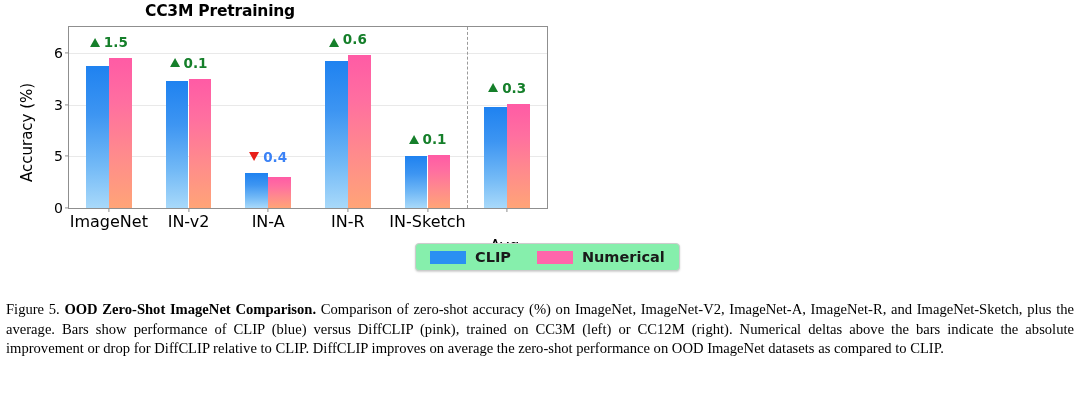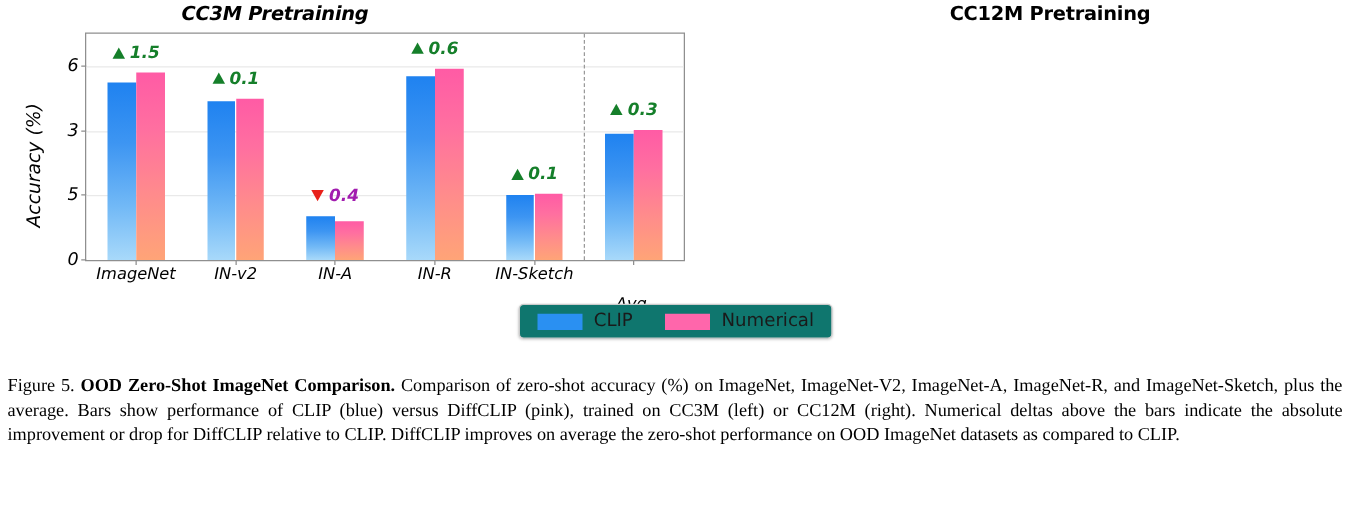--- a/index.html
+++ b/index.html
@@ -21,21 +21,21 @@
     left: 0; top: 0;
     width: 1080px;
     height: 292px;
   }
 
   .panel {
     position: absolute;
     top: 0;
     height: 230px;
   }
-  #panel-left  { left: 0px;   width: 556px; font-style: italic; }
+  #panel-left  { left: 0px;   width: 556px; }
   #panel-right { left: 556px; width: 524px; }
 
   .panel-title {
     position: absolute;
     top: 2px;
     width: 100%;
     text-align: center;
     font-family: "DejaVu Sans", sans-serif;
     font-size: 15.5px;
     font-weight: bold;
@@ -95,21 +95,21 @@
     height: 1.2px;
     background: #8f8f8f;
     transform: translateY(-50%);
   }
 
   .xtick {
     position: absolute;
     top: 100%;
     margin-top: 4px;
     transform: translateX(-50%);
-    font-size: 13px;
+    font-size: 16px;
     color: #000;
     white-space: nowrap;
     font-family: "DejaVu Sans", sans-serif;
   }
   .xtickmark {
     position: absolute;
     top: 100%;
     width: 1.2px;
     height: 4px;
     background: #8f8f8f;
@@ -132,21 +132,21 @@
     transform: translateX(-50%);
     white-space: nowrap;
     font-size: 13.5px;
     font-weight: bold;
     font-family: "DejaVu Sans", sans-serif;
     display: flex;
     align-items: center;
     gap: 4px;
   }
   .delta.up   { color: #157f2a; }
-  .delta.down { color: #a21caf; }
+  .delta.down { color: #3b82f6; }
   .tri {
     width: 0; height: 0;
     display: inline-block;
   }
   .tri.up {
     border-left: 5.5px solid transparent;
     border-right: 5.5px solid transparent;
     border-bottom: 9px solid #157f2a;
   }
   .tri.down {
@@ -159,22 +159,23 @@
   #legend {
     position: absolute;
     left: 415px;
     top: 243px;
     display: flex;
     align-items: center;
     gap: 26px;
     padding: 5px 14px;
     border: 1px solid #cccccc;
     border-radius: 4px;
-    background: #0f766e;
+    background: #86efac;
     box-shadow: 0 1px 2px rgba(0,0,0,0.18);
+    font-weight: bold;
   }
   .legend-entry {
     display: flex;
     align-items: center;
     gap: 9px;
   }
   .swatch {
     width: 36px;
     height: 13px;
   }
@@ -242,21 +243,21 @@
         <div class="xtickmark" style="left: 199.167px;"></div>
         <div class="xtick" style="left: 199.167px;">IN-A</div>
         <div class="delta down" style="left: 199.167px; bottom: 43.1657px;">
           <span class="tri down"></span>
           <span>0.4</span>
         </div>
         <div class="bar clip" style="left: 256.128px; width: 22.705px; height: 146.869px;"></div>
         <div class="bar diffclip" style="left: 278.833px; width: 22.705px; height: 153.074px;"></div>
         <div class="xtickmark" style="left: 278.833px;"></div>
         <div class="xtick" style="left: 278.833px;">IN-R</div>
-        <div class="delta up" style="left: 278.833px; bottom: 161.074px;">
+        <div class="delta up" style="left: 278.833px; bottom: 161.074px; align-items: flex-end;">
           <span class="tri up"></span>
           <span>0.6</span>
         </div>
         <div class="bar clip" style="left: 335.795px; width: 22.705px; height: 51.7143px;"></div>
         <div class="bar diffclip" style="left: 358.5px; width: 22.705px; height: 52.7486px;"></div>
         <div class="xtickmark" style="left: 358.5px;"></div>
         <div class="xtick" style="left: 358.5px;">IN-Sketch</div>
         <div class="delta up" style="left: 358.5px; bottom: 60.7486px; text-align: right;">
           <span class="tri up"></span>
           <span>0.1</span>
@@ -266,24 +267,20 @@
         <div class="bar diffclip" style="left: 438.167px; width: 22.705px; height: 104.463px;"></div>
         <div class="xtickmark" style="left: 438.167px;"></div>
         <div class="xtick" style="left: 438.167px; margin-top: 28px;">Avg.</div>
         <div class="delta up" style="left: 438.167px; bottom: 112.463px;">
           <span class="tri up"></span>
           <span>0.3</span>
         </div>
       </div>
   </div>
 
-  <div class="panel" id="panel-right">
-    <div class="panel-title">CC12M Pretraining</div>
-
-  </div>
 
   <div id="legend">
     <div class="legend-entry">
       <span class="swatch clip"></span>
       <span class="legend-label">CLIP</span>
     </div>
     <div class="legend-entry">
       <span class="swatch diffclip"></span>
       <span class="legend-label">Numerical</span>
     </div>

